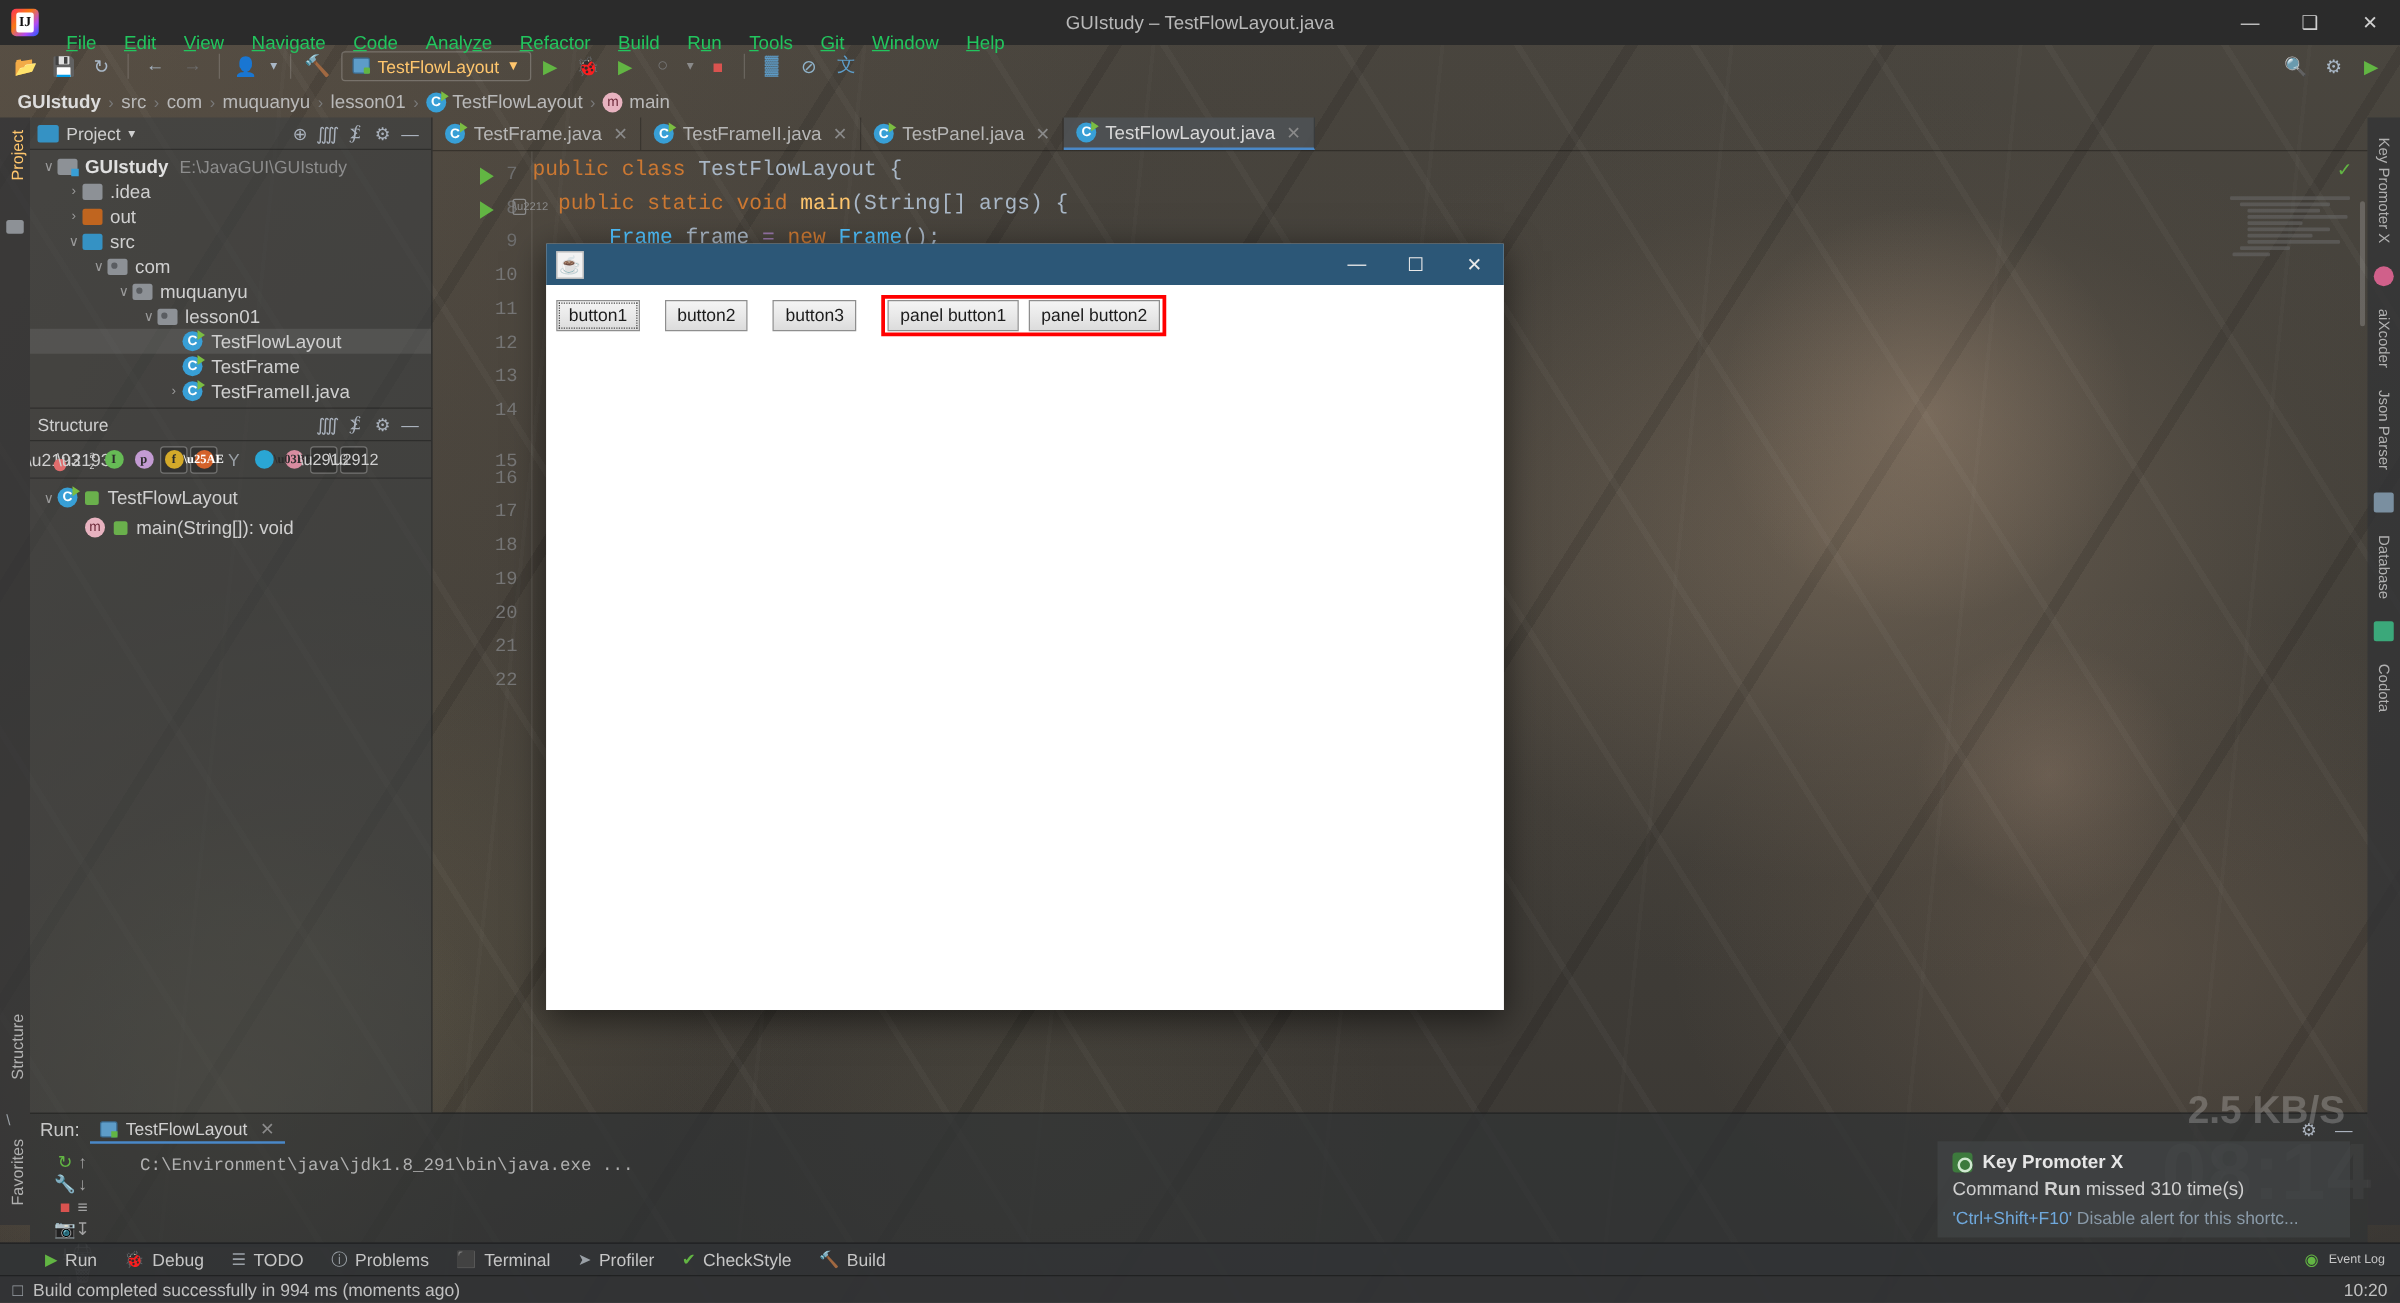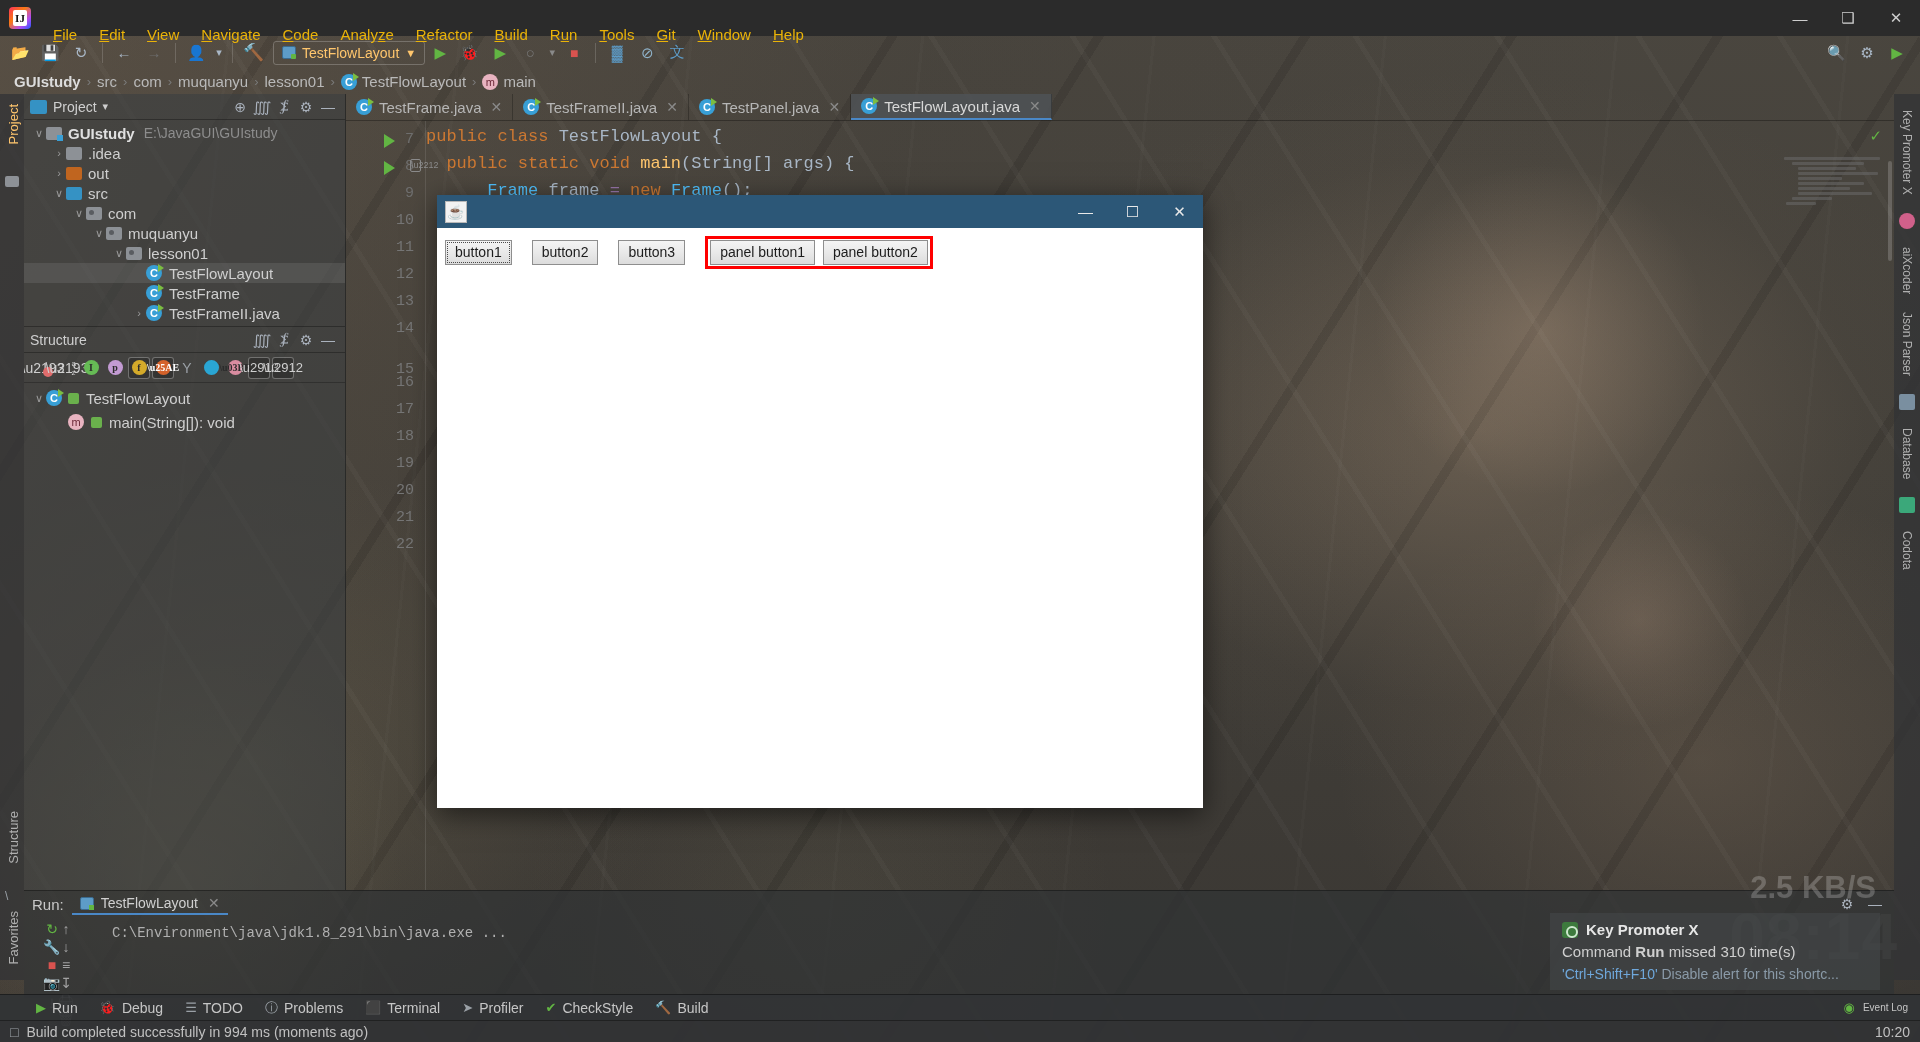--- a/index.html
+++ b/index.html
@@ -57,21 +57,21 @@
     background: linear-gradient(135deg,#fe315d 0%, #f97a12 38%, #b24bf3 72%, #1f5bff 100%);
   }
   .ij-logo .ij {
     position: absolute; left: 5px; top: 4px; width: 14px; height: 16px;
     background: #ffffff; border-radius: 2px;
     color:#111; font-size: 11px; font-weight: bold; line-height: 16px; text-align: center;
     font-family: "Liberation Serif", serif;
   }
   .menu { display: flex; align-items: center; gap: 0px; }
   .menu-item {
-    padding: 4px 11px; font-size: 15px; color: #eab308; cursor: default; white-space: nowrap; margin-top: 32px;
+    padding: 4px 11px; font-size: 15px; color: #22c55e; cursor: default; white-space: nowrap; margin-top: 32px;
   }
   .menu-item u { text-decoration: underline; }
   .win-title {
     position: absolute; left: 0; right: 0; text-align: center;
     font-size: 15px; color: #b8b8b8; pointer-events: none;
   }
   .win-buttons { position: absolute; right: 0; top: 0; height: 36px; display: flex; align-items: center; }
   .win-btn { width: 48px; height: 36px; display:flex; align-items:center; justify-content:center; color:#cfcfcf; font-size: 15px; }
 
   
@@ -378,20 +378,21 @@
       <div class="menu-item"><u>C</u>ode</div>
       <div class="menu-item">Analy<u>z</u>e</div>
       <div class="menu-item"><u>R</u>efactor</div>
       <div class="menu-item"><u>B</u>uild</div>
       <div class="menu-item">R<u>u</u>n</div>
       <div class="menu-item"><u>T</u>ools</div>
       <div class="menu-item"><u>G</u>it</div>
       <div class="menu-item"><u>W</u>indow</div>
       <div class="menu-item"><u>H</u>elp</div>
     </div>
+    <div class="win-title">GUIstudy – TestFlowLayout.java</div>
     <div class="win-buttons">
       <div class="win-btn">—</div>
       <div class="win-btn">❑</div>
       <div class="win-btn close">✕</div>
     </div>
   </div>
 
   <div class="toolbar">
     <div class="tb-ico">📂</div>
     <div class="tb-ico">💾</div>

